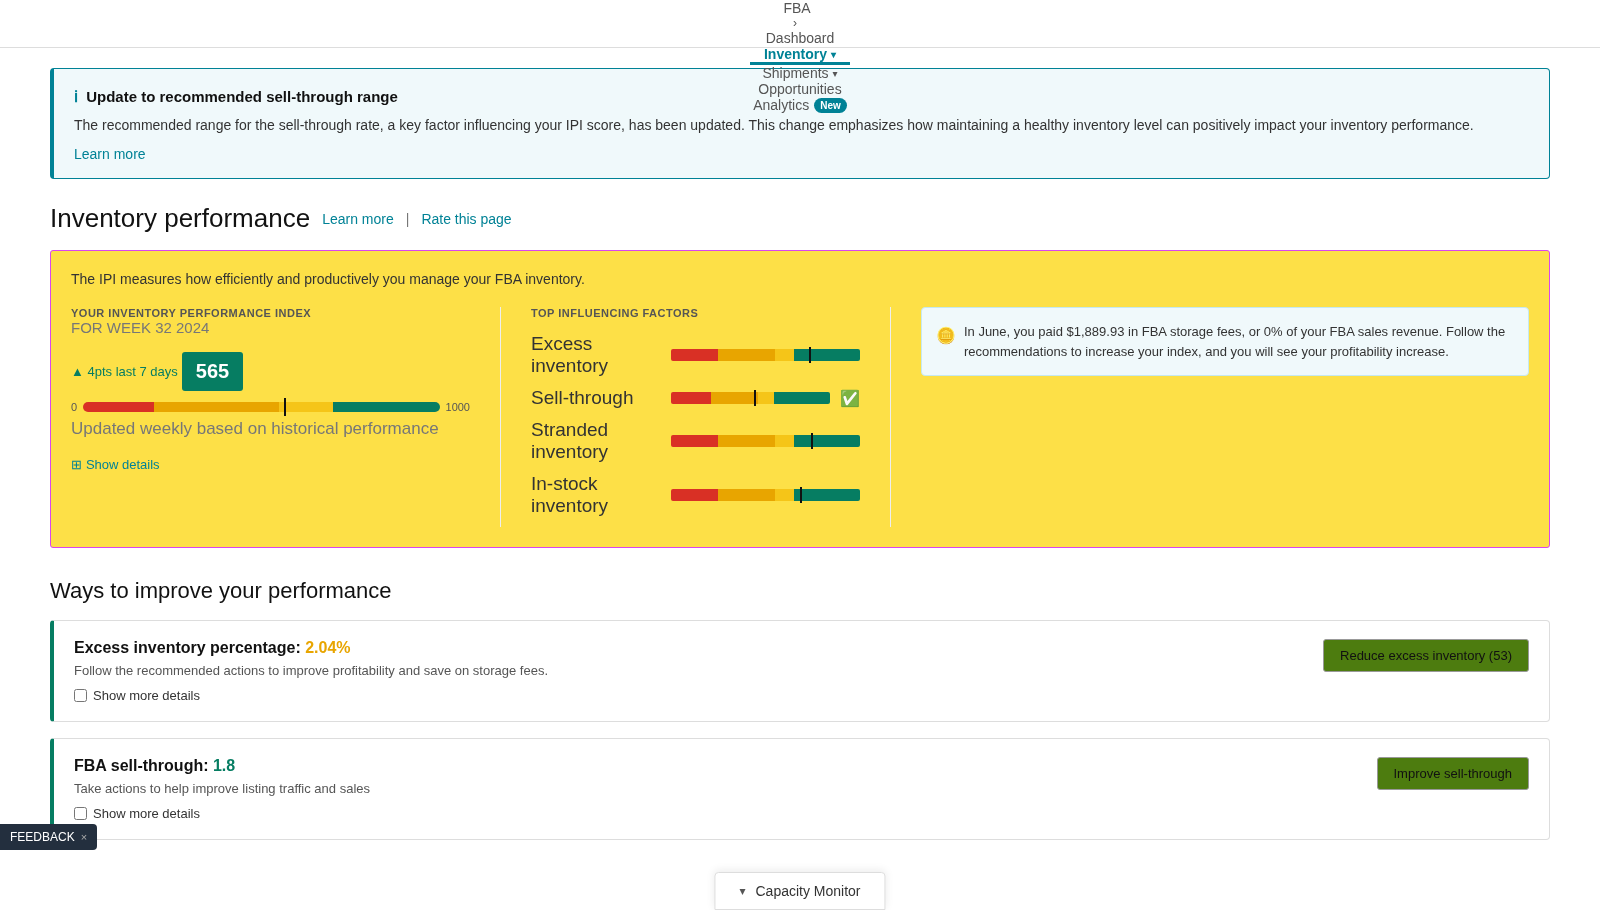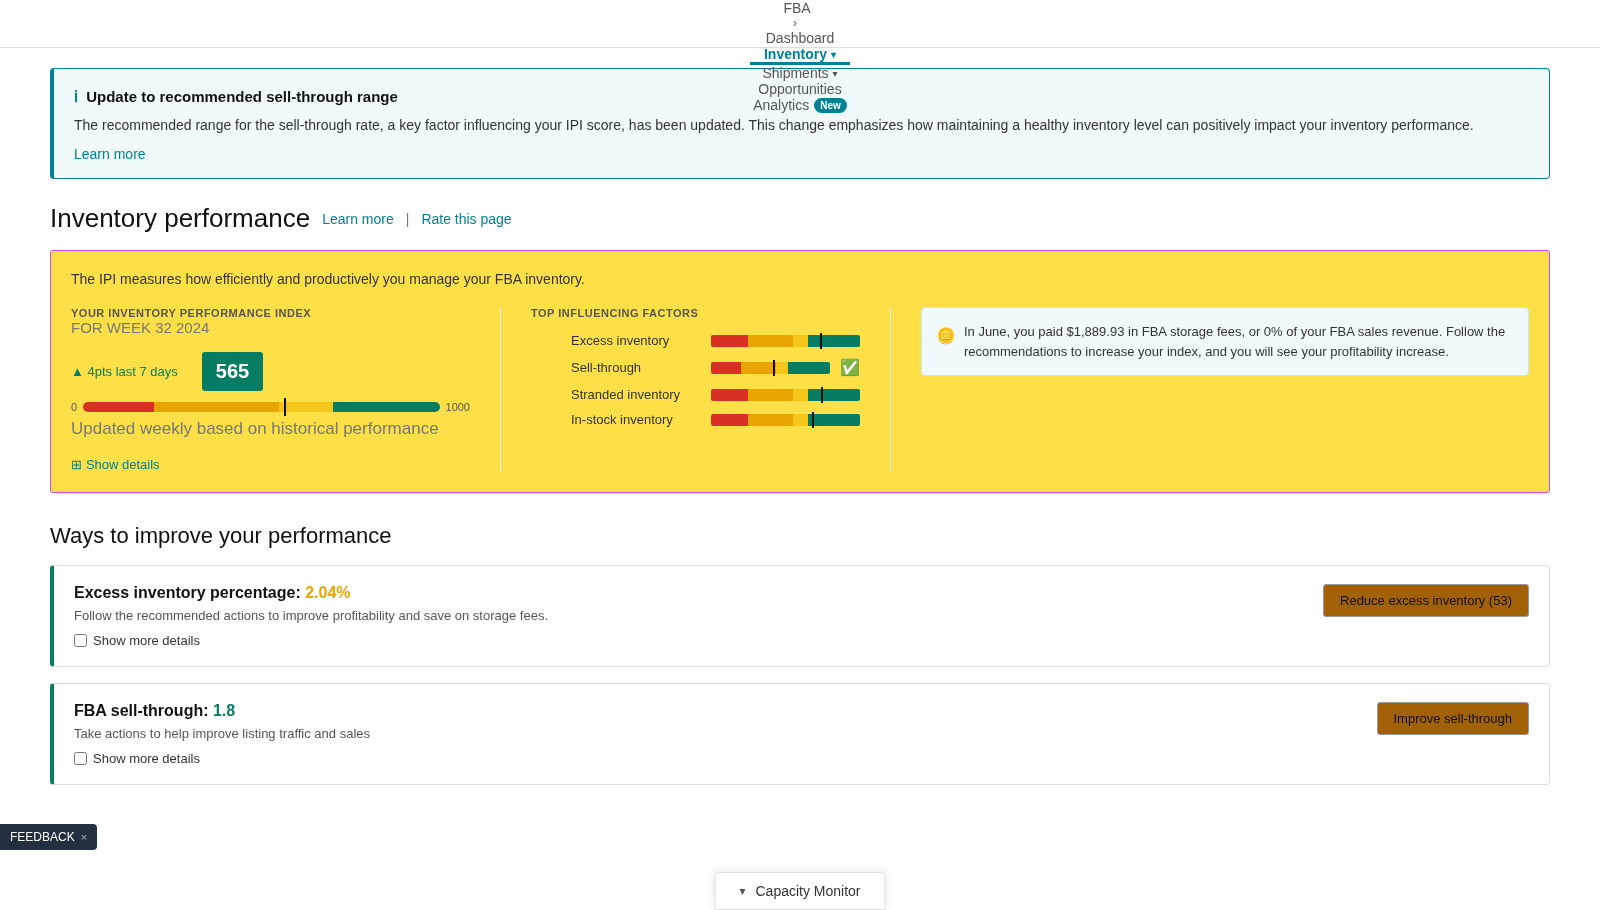--- a/index.html
+++ b/index.html
@@ -161,21 +161,21 @@
       text-transform: uppercase;
     }
     .ipi-sublabel {
       font-size: 15px;
       color: #777;
       margin-bottom: 16px;
     }
     .ipi-score-row {
       display: flex;
       align-items: center;
-      gap: 24px;
+      gap: 4px;
       margin-bottom: 10px;
     }
     .ipi-delta {
       color: #067D62;
       font-size: 13px;
     }
     .ipi-score-box {
       background: #067D62;
       color: #fff;
       font-size: 20px;
@@ -227,25 +227,24 @@
       letter-spacing: 0.5px;
       margin-bottom: 14px;
     }
     .factor-row {
       display: flex;
       align-items: center;
       margin-bottom: 10px;
       gap: 10px;
     }
     .factor-label {
-      font-size: 13px;
+      font-size: 19px;
       color: #333;
       width: 130px;
       flex-shrink: 0;
-      margin-left: 40px;
     }
     .factor-bar-container {
       flex: 1;
       position: relative;
       height: 12px;
     }
     .factor-bar {
       width: 100%;
       height: 12px;
       border-radius: 2px;
@@ -319,21 +318,21 @@
     }
     .improve-checkbox-row {
       display: flex;
       align-items: center;
       gap: 6px;
       font-size: 13px;
       color: #333;
     }
     .improve-btn {
       border: 1px solid #999;
-      background: #a16207;
+      background: #4d7c0f;
       color: #111;
       padding: 8px 16px;
       border-radius: 3px;
       cursor: pointer;
       font-size: 13px;
       white-space: nowrap;
     }
 
     
     .feedback-badge {

